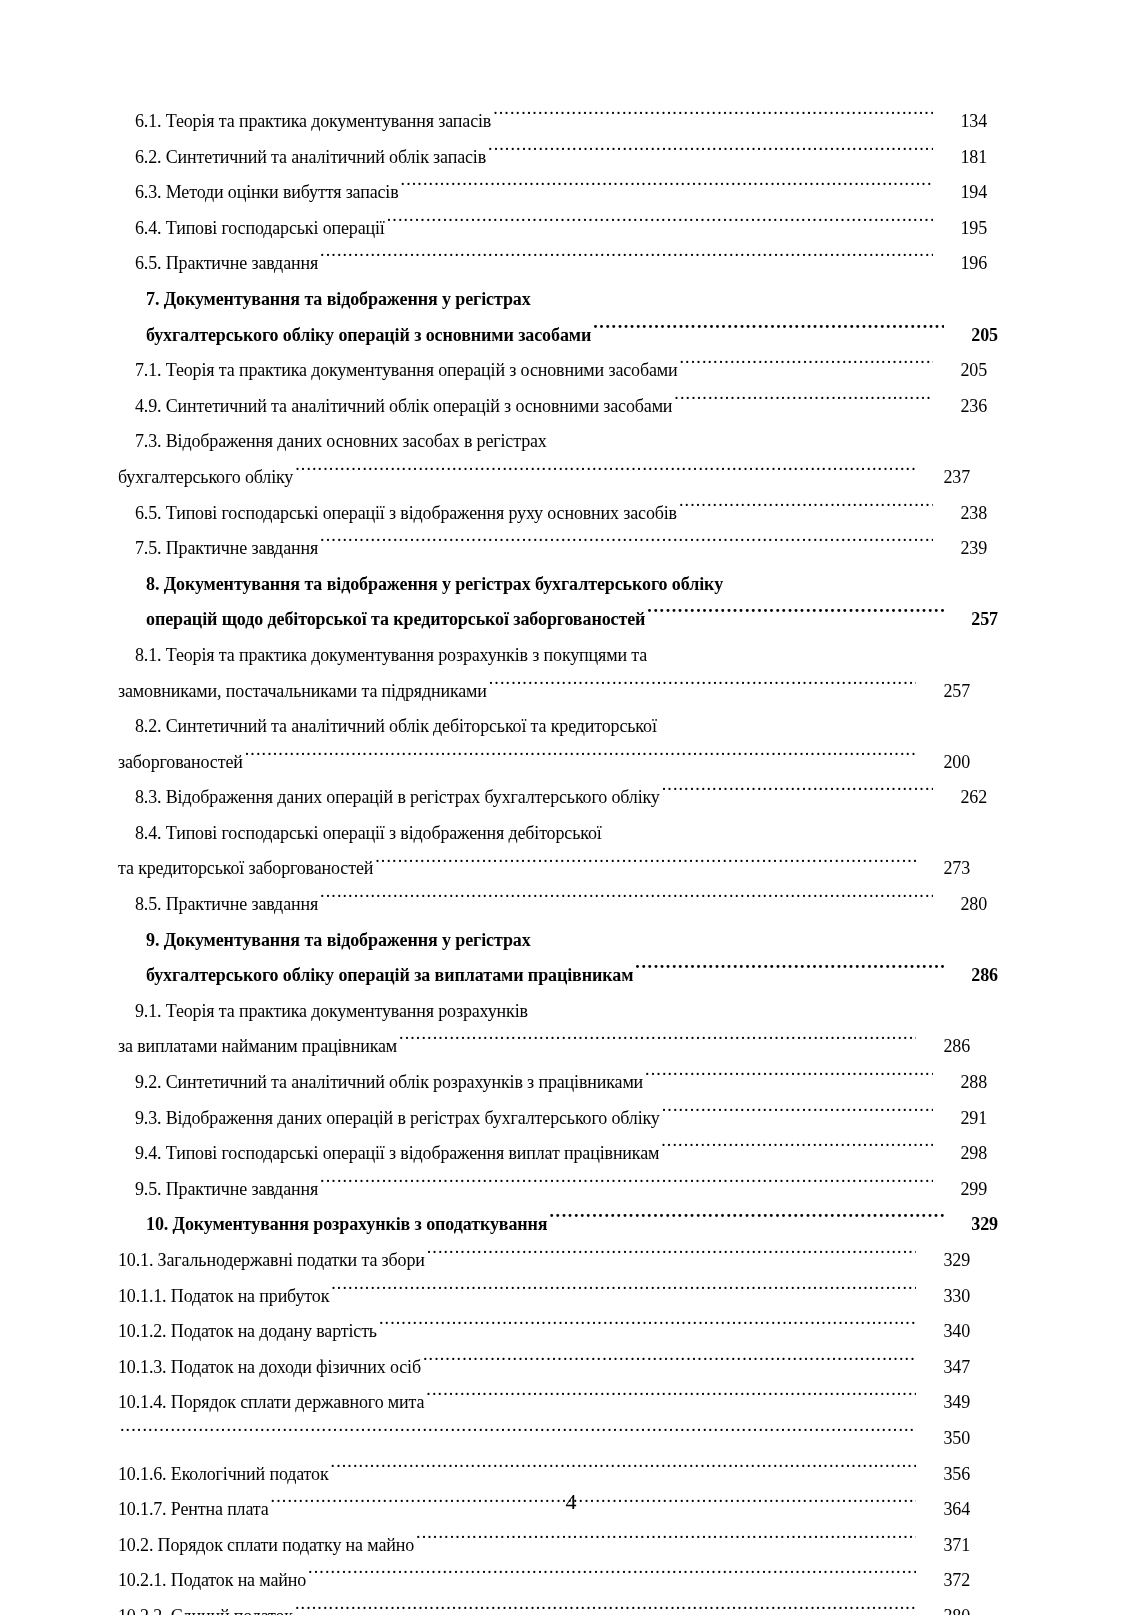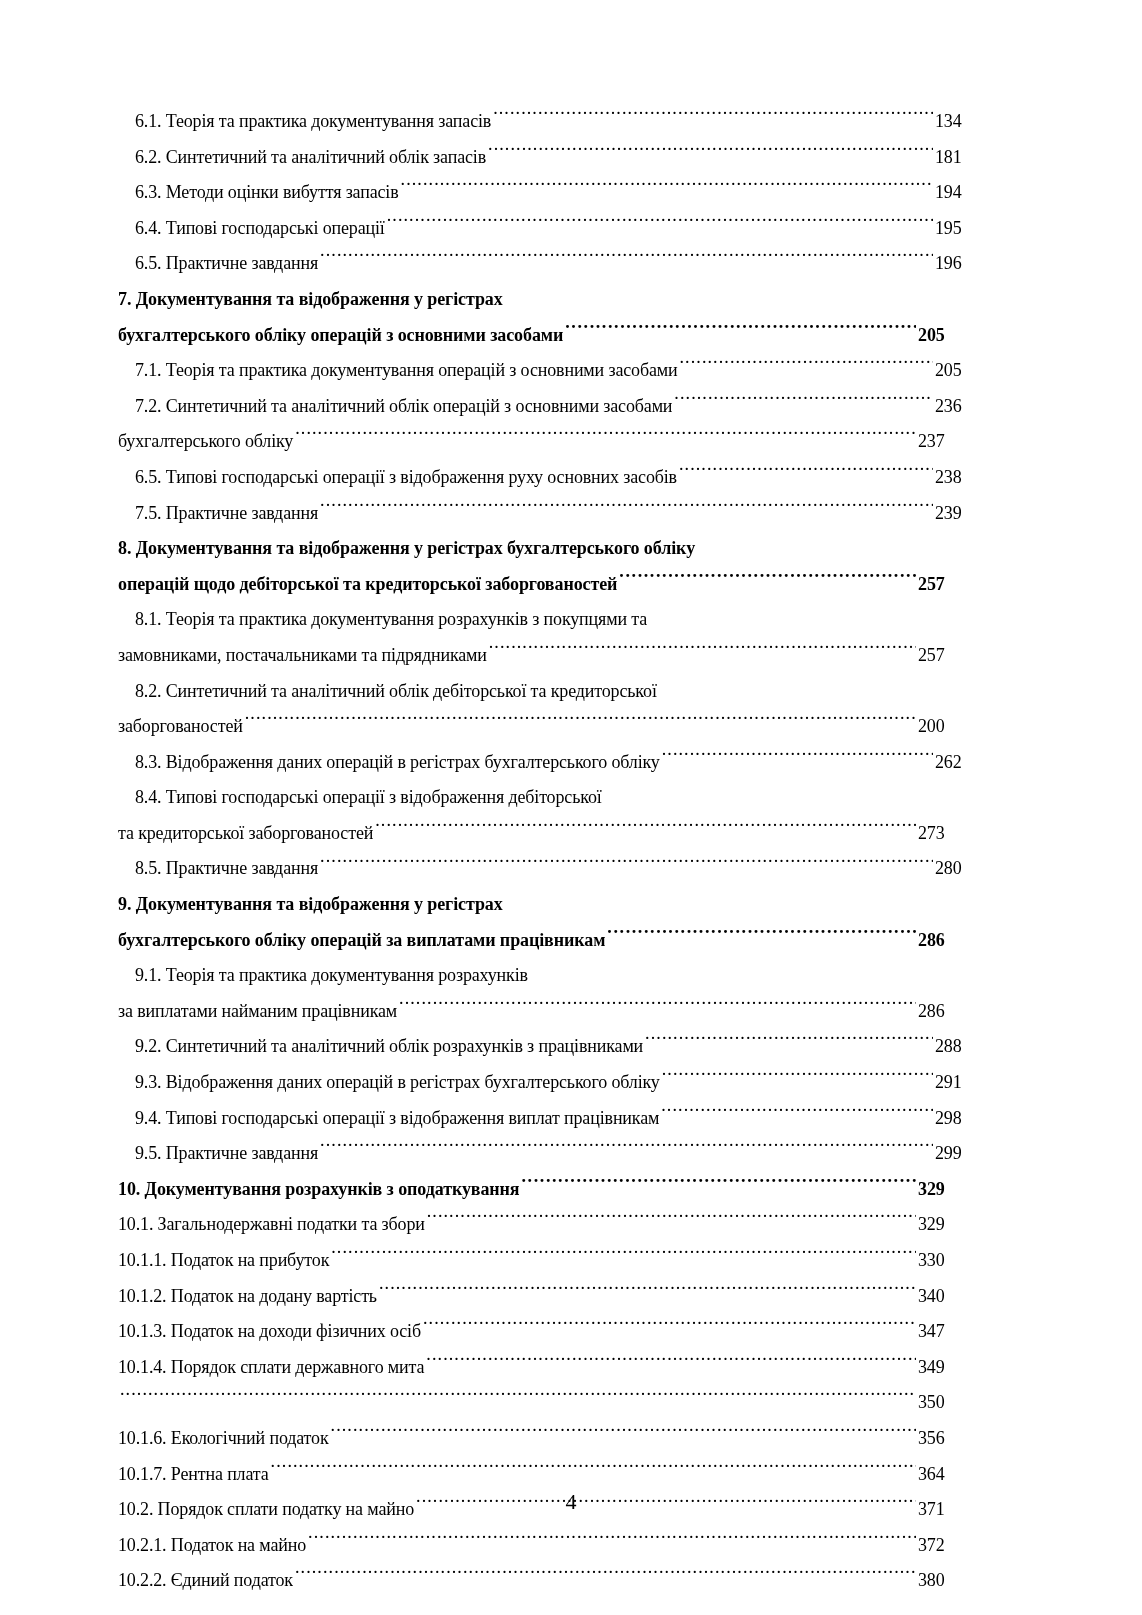--- a/index.html
+++ b/index.html
@@ -53,36 +53,36 @@
              "......................................................................"
              "......................................................................";
     position: absolute;
     left: 0;
     bottom: 0.02em;
     white-space: nowrap;
     letter-spacing: 1.1px;
   }
   .toc-line .pageno {
     flex: 0 0 auto;
-    text-align: left;
+    text-align: right;
     min-width: 52px;
     font-variant-numeric: lining-nums;
   }
   
   .toc-line.noleader .leader::before { content: ""; }
 
   
   .indent-sub   { padding-left: 17px; }
   .indent-none  { padding-left: 0; }
 
   
   .chapter .label,
   .chapter .pageno { font-weight: bold; }
   .chapter .leader::before { font-weight: bold; letter-spacing: 1.6px; }
-  .chapter { letter-spacing: -0.1px; }
+  .chapter { letter-spacing: -0.1px; margin-left: 28px; }
 
   .folio {
     position: absolute;
     left: 0;
     right: 0;
     top: 1489px;
     text-align: center;
     font-size: 22px;
     line-height: 26px;
   }
@@ -126,23 +126,28 @@
         <span class="label">бухгалтерського обліку операцій з основними засобами</span>
         <span class="leader"></span>
         <span class="pageno">205</span>
       </div>
       <div class="toc-line indent-sub">
         <span class="label">7.1. Теорія та практика документування операцій з основними засобами</span>
         <span class="leader"></span>
         <span class="pageno">205</span>
       </div>
       <div class="toc-line indent-sub">
-        <span class="label">7.2. Синтетичний та аналітичний облік операцій з основними засобами</span>
+        <span class="label">4.9. Синтетичний та аналітичний облік операцій з основними засобами</span>
         <span class="leader"></span>
         <span class="pageno">236</span>
+      </div>
+      <div class="toc-line noleader indent-sub">
+        <span class="label">7.3. Відображення даних основних засобах в регістрах</span>
+        <span class="leader"></span>
+        <span class="pageno"></span>
       </div>
       <div class="toc-line indent-none">
         <span class="label">бухгалтерського обліку</span>
         <span class="leader"></span>
         <span class="pageno">237</span>
       </div>
       <div class="toc-line indent-sub">
         <span class="label">6.5. Типові господарські операції з відображення руху основних засобів</span>
         <span class="leader"></span>
         <span class="pageno">238</span>

